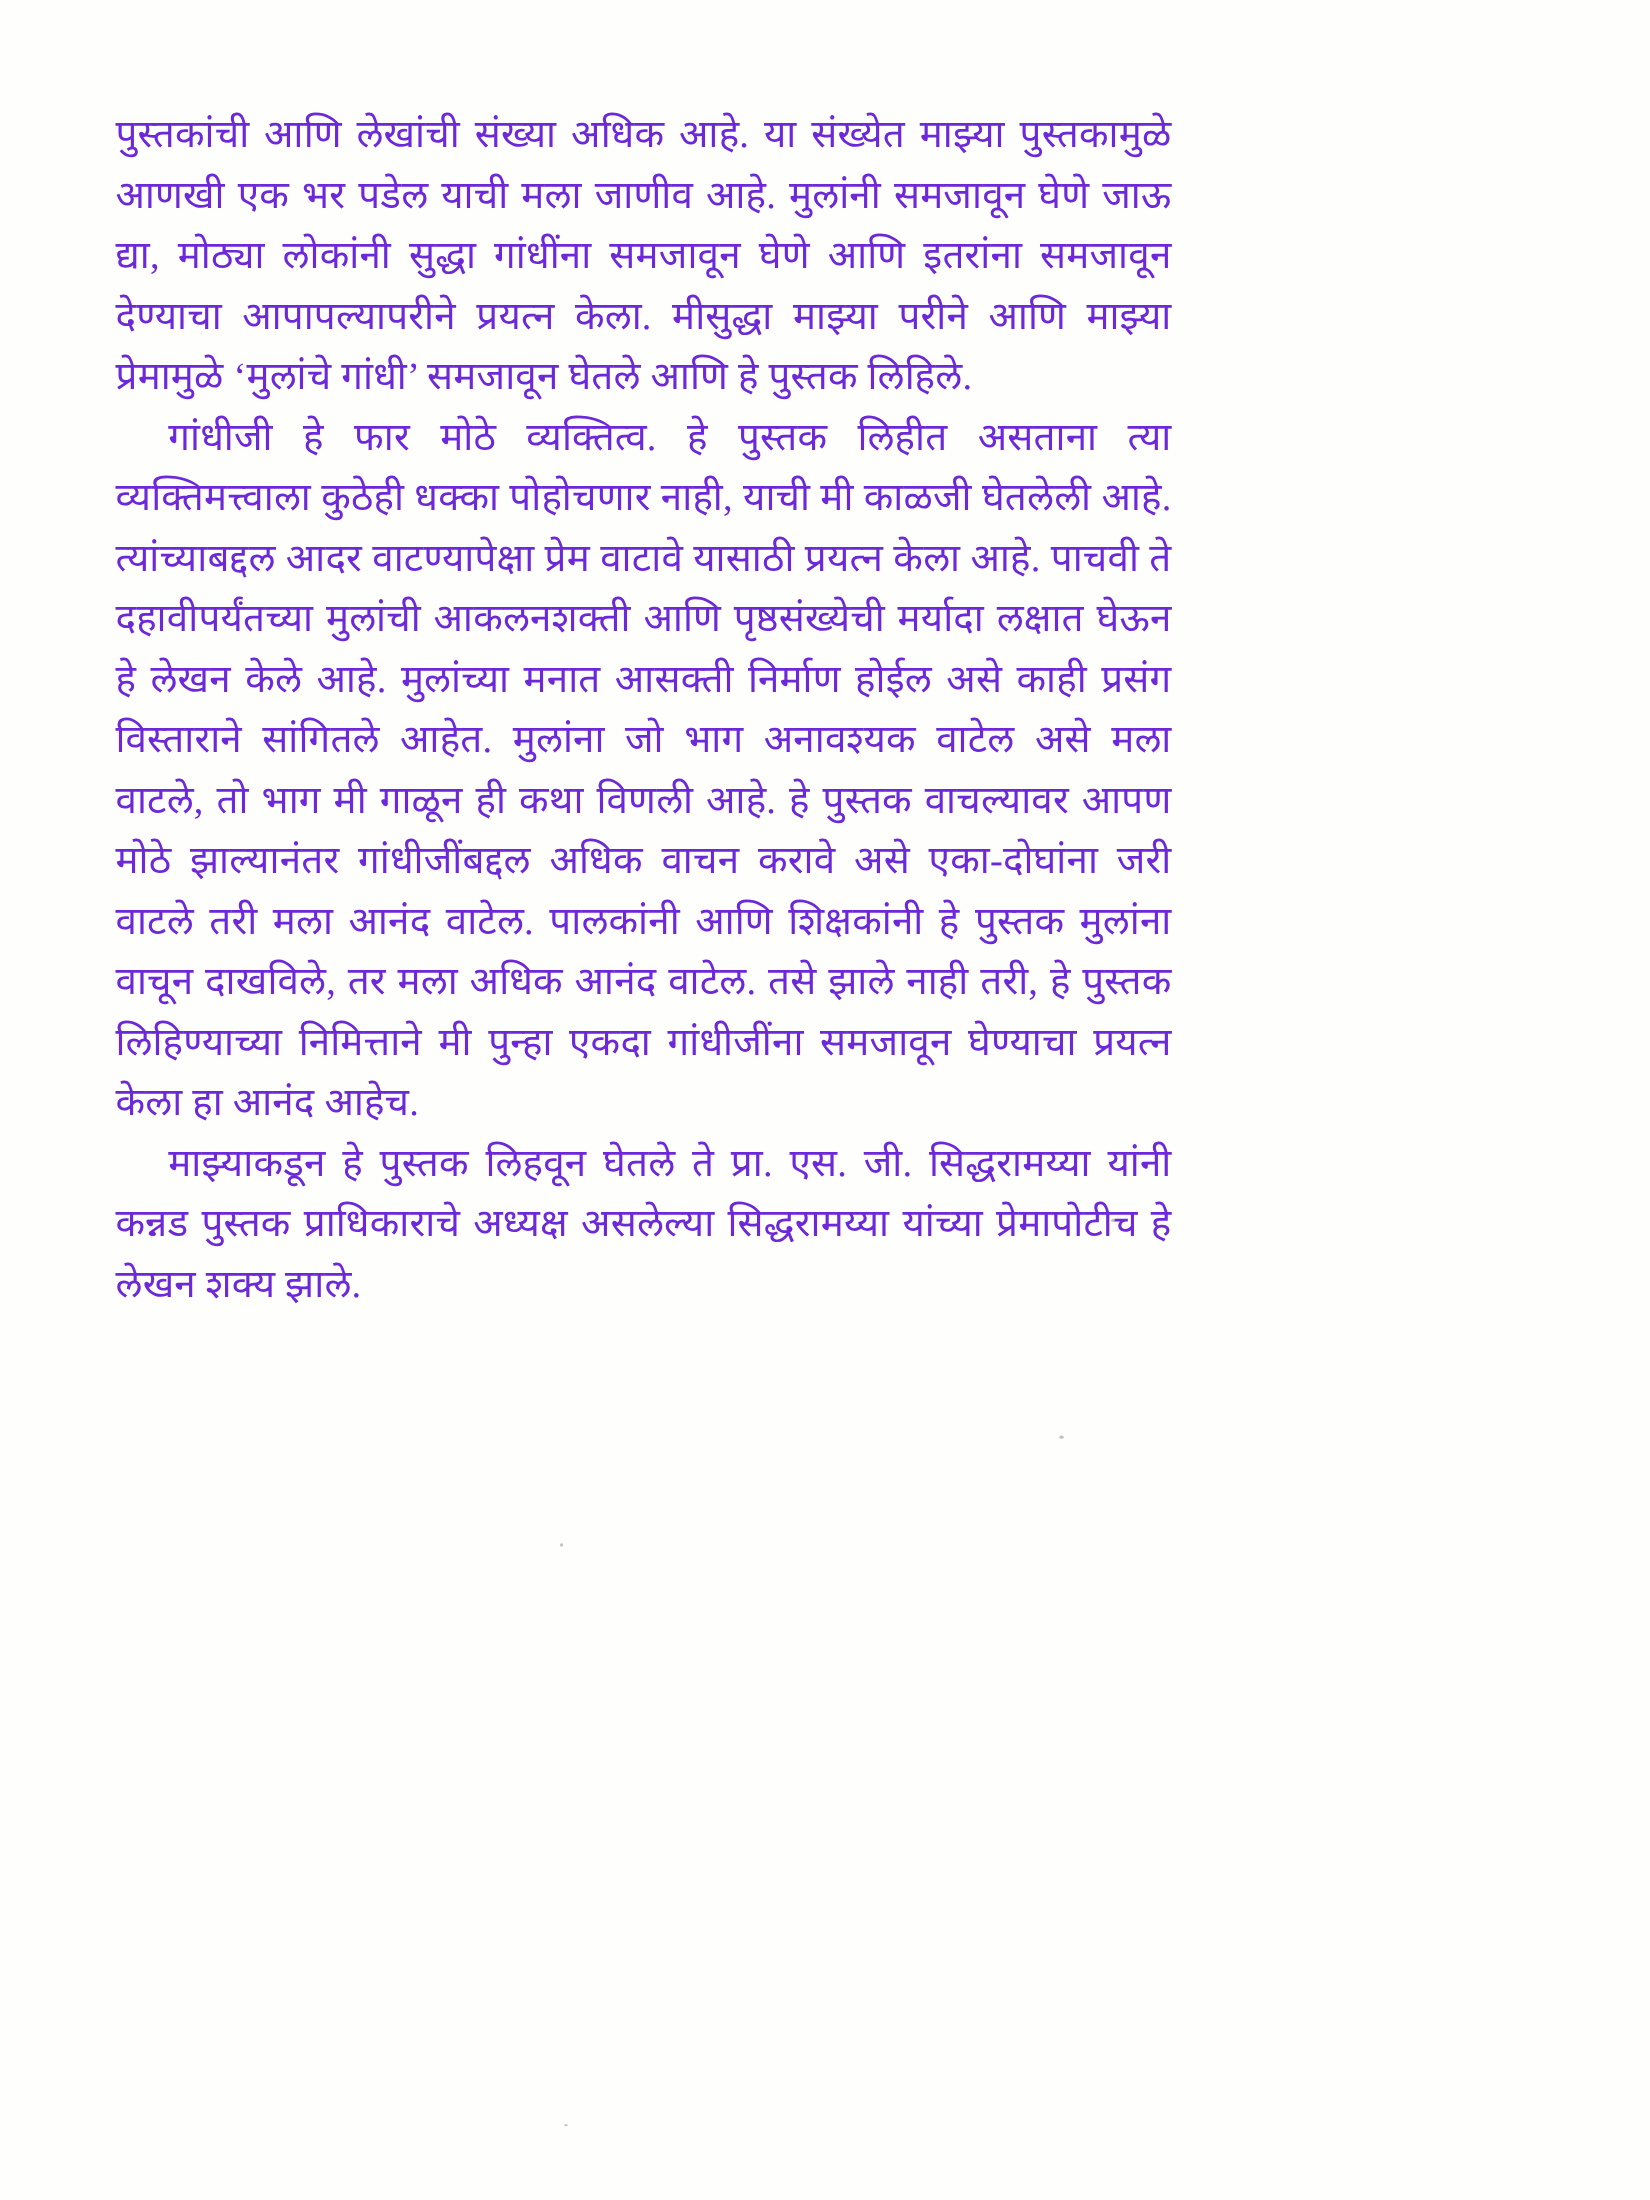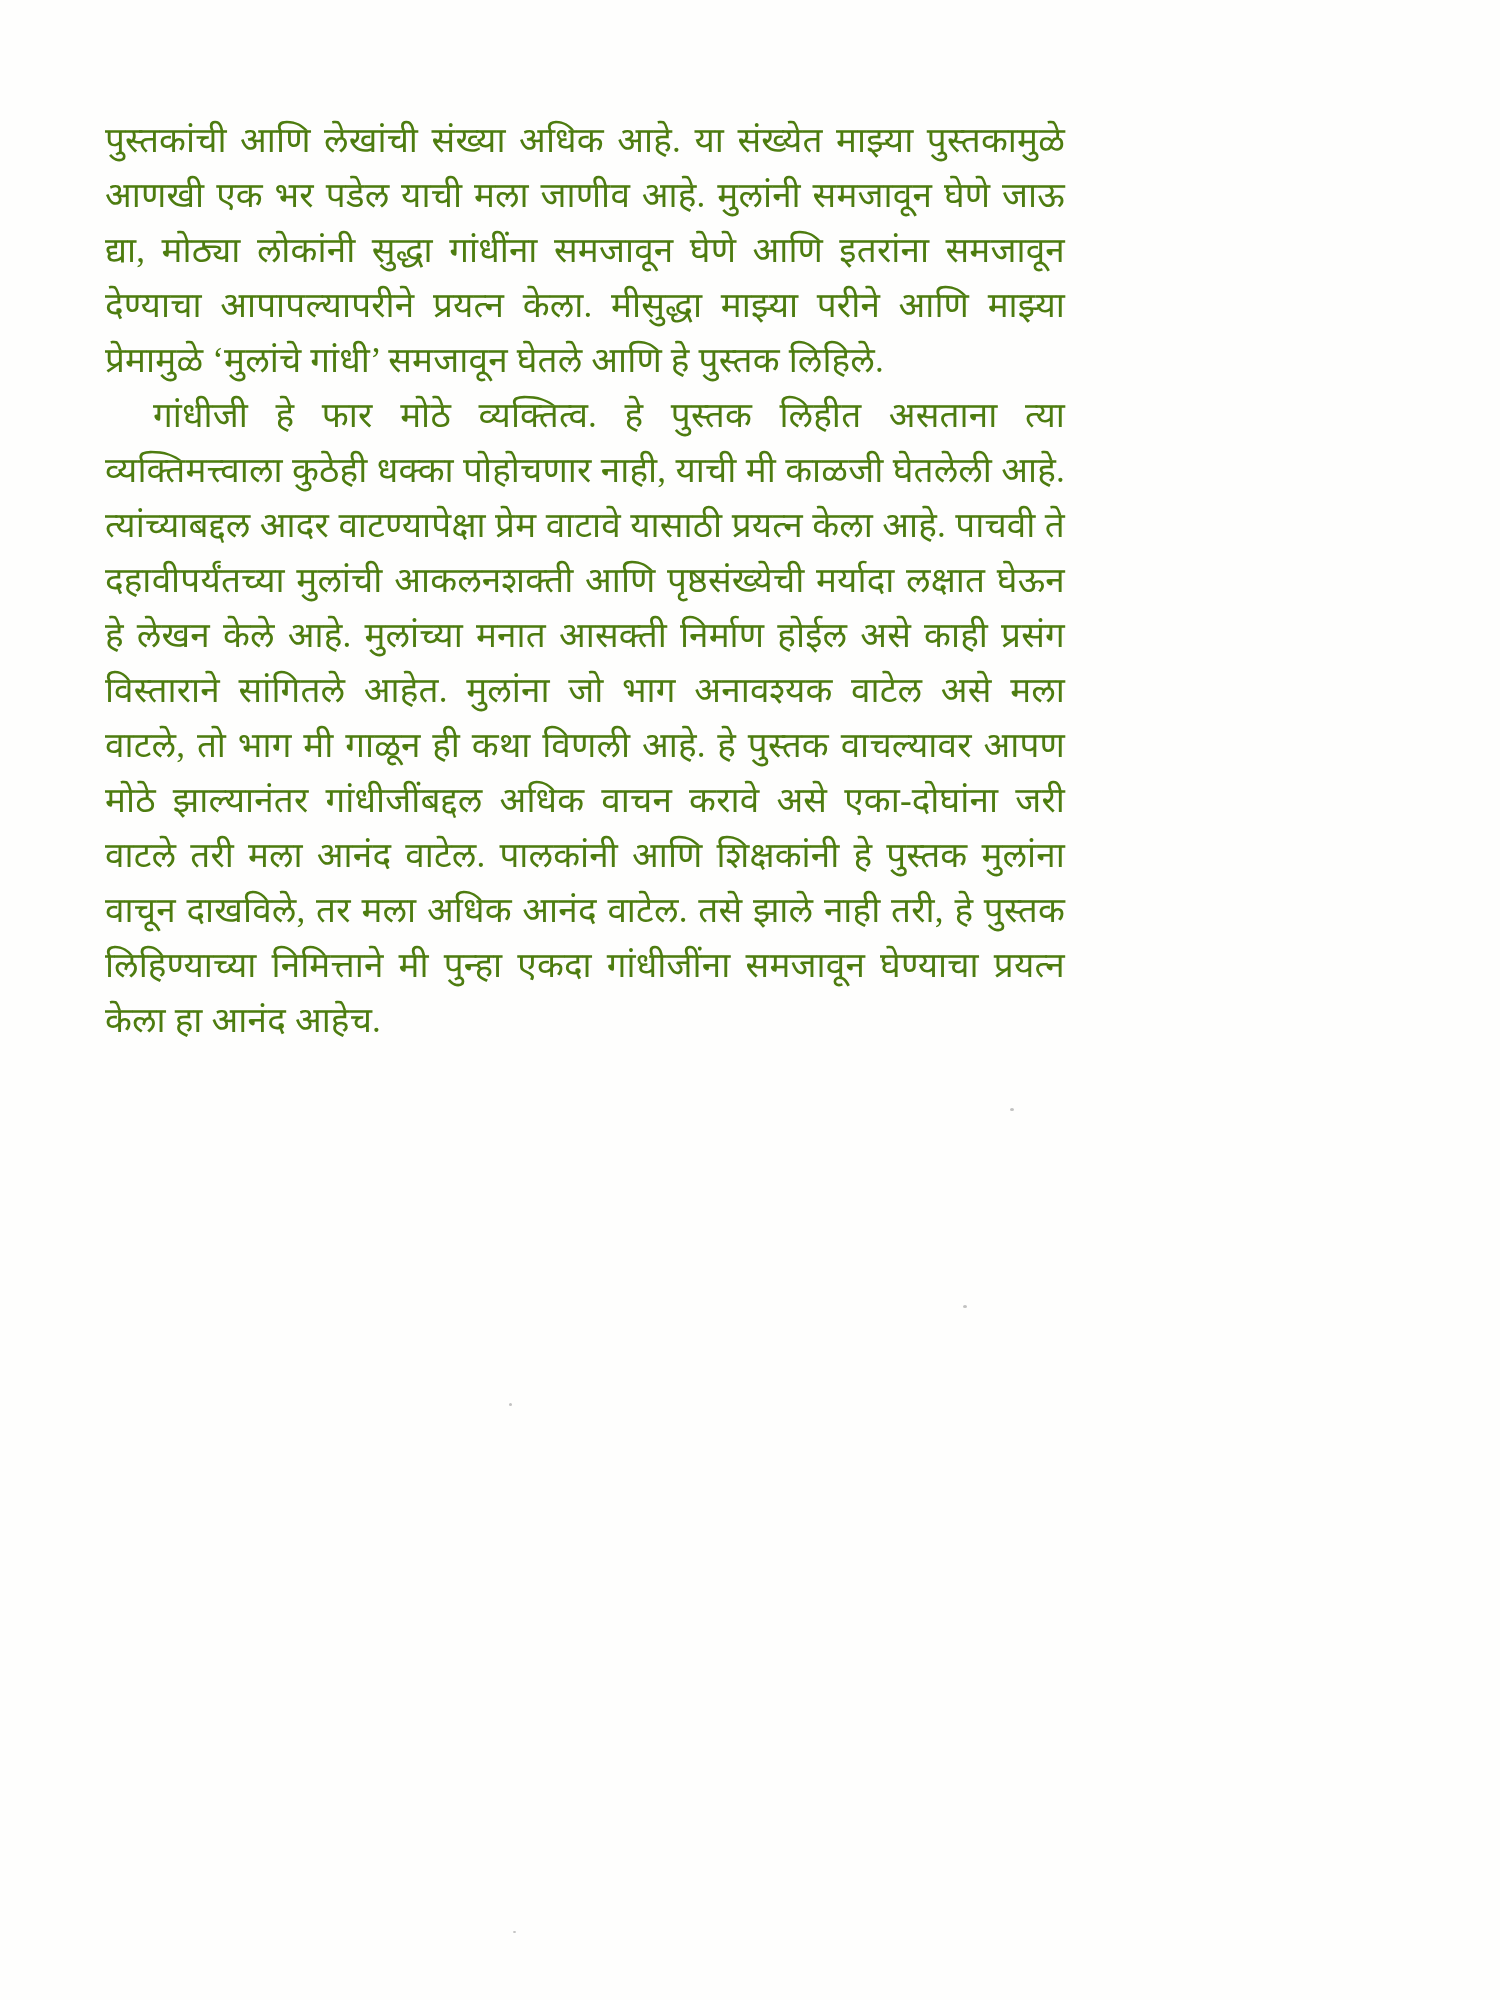--- a/index.html
+++ b/index.html
@@ -11,23 +11,23 @@
     position: relative;
     width: 1500px;
     height: 2000px;
     background: #fefefd;
     overflow: hidden;
     font-family: "Liberation Serif", "DejaVu Serif", serif;
   }
   .text-block {
     position: absolute;
     left: 105px;
-    top: 113px;
+    top: 95px;
     width: 960px;
-    color: #4d7c0f;
+    color: #6d28d9;
     font-size: 35px;
     line-height: 55px;
     text-align: justify;
     text-justify: inter-word;
     letter-spacing: 0.2px;
   }
   .para {
     margin: 0;
     padding: 0;
   }
@@ -46,19 +46,20 @@
   .speck.s3 { left: 509px;  top: 1403px; width: 3px; height: 3px; }
   .speck.s4 { left: 513px;  top: 1931px; width: 3px; height: 2px; }
 </style>
 </head>
 <body>
 
 <div class="page">
   <div class="text-block">
     <p class="para">पुस्तकांची आणि लेखांची संख्या अधिक आहे. या संख्येत माझ्या पुस्तकामुळे आणखी एक भर पडेल याची मला जाणीव आहे. मुलांनी समजावून घेणे जाऊ द्या, मोठ्या लोकांनी सुद्धा गांधींना समजावून घेणे आणि इतरांना समजावून देण्याचा आपापल्यापरीने प्रयत्न केला. मीसुद्धा माझ्या परीने आणि माझ्या प्रेमामुळे ‘मुलांचे गांधी’ समजावून घेतले आणि हे पुस्तक लिहिले.</p>
     <p class="para indent">गांधीजी हे फार मोठे व्यक्तित्व. हे पुस्तक लिहीत असताना त्या व्यक्तिमत्त्वाला कुठेही धक्का पोहोचणार नाही, याची मी काळजी घेतलेली आहे. त्यांच्याबद्दल आदर वाटण्यापेक्षा प्रेम वाटावे यासाठी प्रयत्न केला आहे. पाचवी ते दहावीपर्यंतच्या मुलांची आकलनशक्ती आणि पृष्ठसंख्येची मर्यादा लक्षात घेऊन हे लेखन केले आहे. मुलांच्या मनात आसक्ती निर्माण होईल असे काही प्रसंग विस्ताराने सांगितले आहेत. मुलांना जो भाग अनावश्यक वाटेल असे मला वाटले, तो भाग मी गाळून ही कथा विणली आहे. हे पुस्तक वाचल्यावर आपण मोठे झाल्यानंतर गांधीजींबद्दल अधिक वाचन करावे असे एका-दोघांना जरी वाटले तरी मला आनंद वाटेल. पालकांनी आणि शिक्षकांनी हे पुस्तक मुलांना वाचून दाखविले, तर मला अधिक आनंद वाटेल. तसे झाले नाही तरी, हे पुस्तक लिहिण्याच्या निमित्ताने मी पुन्हा एकदा गांधीजींना समजावून घेण्याचा प्रयत्न केला हा आनंद आहेच.</p>
+    <p class="para indent">माझ्याकडून हे पुस्तक लिहवून घेतले ते प्रा. एस. जी. सिद्धरामय्या यांनी कन्नड पुस्तक प्राधिकाराचे अध्यक्ष असलेल्या सिद्धरामय्या यांच्या प्रेमापोटीच हे लेखन शक्य झाले.</p>
   </div>
 
   <span class="speck s1"></span>
   <span class="speck s2"></span>
   <span class="speck s3"></span>
   <span class="speck s4"></span>
 </div>
 
 </body></html>

